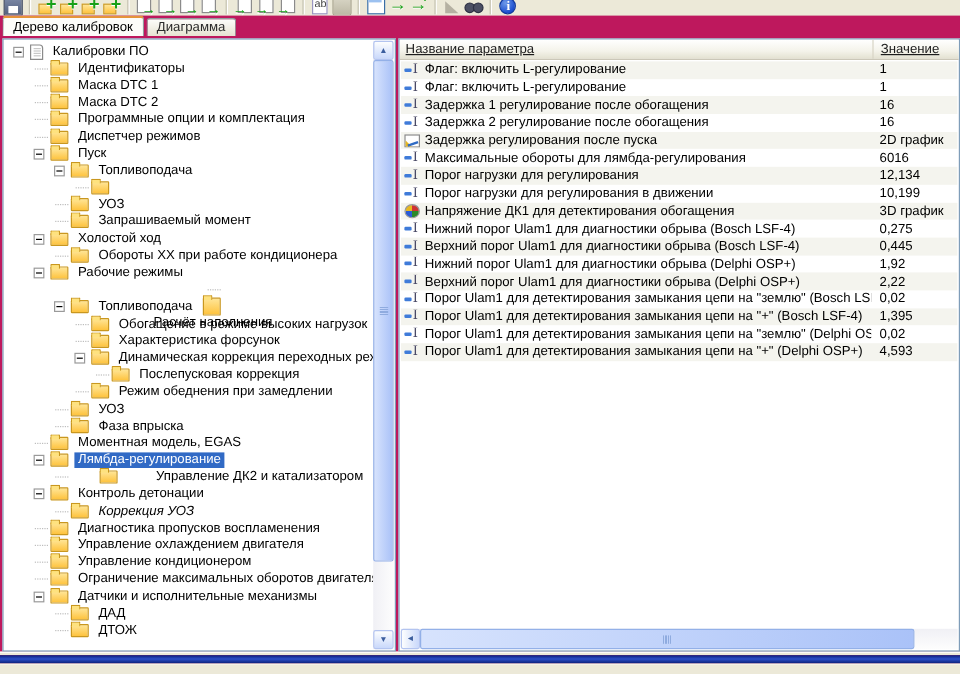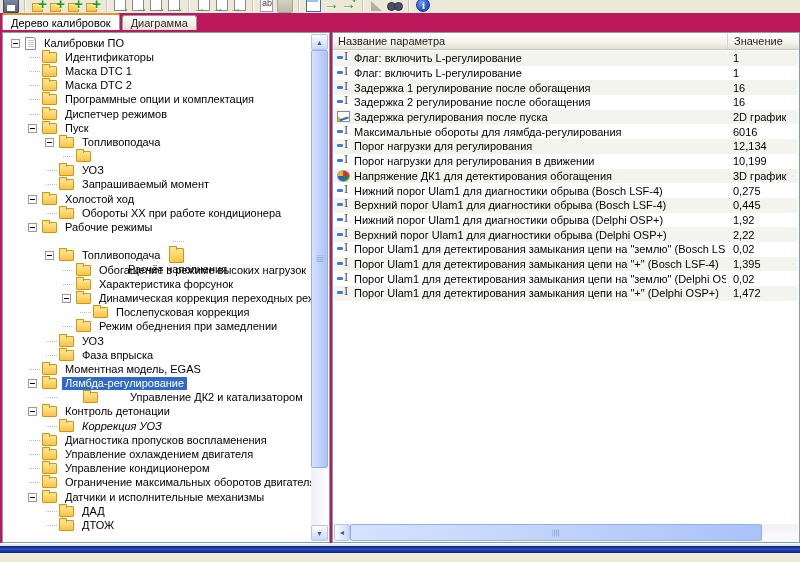--- a/index.html
+++ b/index.html
@@ -69,26 +69,26 @@
   .strack { flex:1; position:relative; }
   .sthumb { position:absolute; background:linear-gradient(90deg,#d7e3fd,#aac2f8); border:1px solid #93b0e8; border-radius:2px; }
   .vscroll .sthumb { left:0; right:0; top:0; height:88%; }
   .hscroll .sthumb { top:0; bottom:0; left:0; width:92%; }
   .sthumb::after { content:''; position:absolute; left:50%; top:50%; transform:translate(-50%,-50%); }
   .vscroll .sthumb::after { width:7px; height:7px; background:repeating-linear-gradient(180deg,#8fabdf 0 1px,transparent 1px 2px); }
   .hscroll .sthumb::after { width:7px; height:7px; background:repeating-linear-gradient(90deg,#8fabdf 0 1px,transparent 1px 2px); }
 
   
   .thead { display:grid; grid-template-columns:1fr 72px; height:17px; background:linear-gradient(#ffffff,#f4f3ea 60%,#e3e1d1); border-bottom:1px solid #cbc7b8; }
-  .th { padding:2px 5px 0 5px; white-space:nowrap; overflow:hidden; color:#1c1c1c; }
+  .th { padding:2px 5px 0 5px; white-space:nowrap; overflow:hidden; color:#1c1c1c;text-decoration:underline; }
   .th.val { border-left:1px solid #d8d5c6; padding-left:6px; }
   .tbody { position:absolute; top:18px; left:1px; right:1px; bottom:18px; overflow:hidden; background:#fff; }
   .trow { display:grid; grid-template-columns:1fr 72px; height:14.7px; align-items:center; }
   .trow.odd { background:#f4f4ee; }
-  .pname { display:flex; align-items:flex-start; gap:4px; padding-left:3px; white-space:nowrap; overflow:hidden; }
+  .pname { display:flex; align-items:center; gap:4px; padding-left:3px; white-space:nowrap; overflow:hidden; }
   .pval { padding-left:7px; white-space:nowrap; }
   .picon { flex:0 0 13px; width:13px; height:11px; position:relative; }
   .picon.scalar::before { content:''; position:absolute; left:0; top:4px; width:6px; height:3px; background:#3f7bd9; border-radius:1px; }
   .picon.scalar::after { content:'I'; position:absolute; left:7px; top:-1px; font-family:"DejaVu Serif", serif; font-size:11px; line-height:11px; color:#4a4a66; }
   .picon.chart2d { background:#fff; border:1px solid #8a8a8a; }
   .picon.chart2d::before { content:''; position:absolute; left:0; bottom:0; width:0; height:0; border-left:5px solid #e8b81f; border-top:5px solid transparent; }
   .picon.chart2d::after { content:''; position:absolute; left:1px; top:2px; width:9px; height:4px; border-bottom:2px solid #2f6bc4; transform:rotate(-18deg); }
   .picon.chart3d { width:12px; height:12px; border-radius:50%; background:conic-gradient(#cf3333 0 90deg,#2a8a2a 90deg 180deg,#2a5bd7 180deg 270deg,#e8b81f 270deg 360deg); border:1px solid #999; }
 
   
@@ -614,21 +614,21 @@
       <span class="plabel">Порог Ulam1 для детектирования замыкания цепи на "землю" (Delphi OSP+)</span>
     </div>
     <div class="pval">0,02</div>
   </div>
 
   <div class="trow odd">
     <div class="pname">
       <span class="picon scalar"></span>
       <span class="plabel">Порог Ulam1 для детектирования замыкания цепи на "+" (Delphi OSP+)</span>
     </div>
-    <div class="pval">1,472</div>
+    <div class="pval">4,593</div>
   </div>
 </div>
       <div class="hscroll">
         <div class="sbtn">◄</div>
         <div class="strack">
           <div class="sthumb"></div>
         </div>
       </div>
     </div>
 

